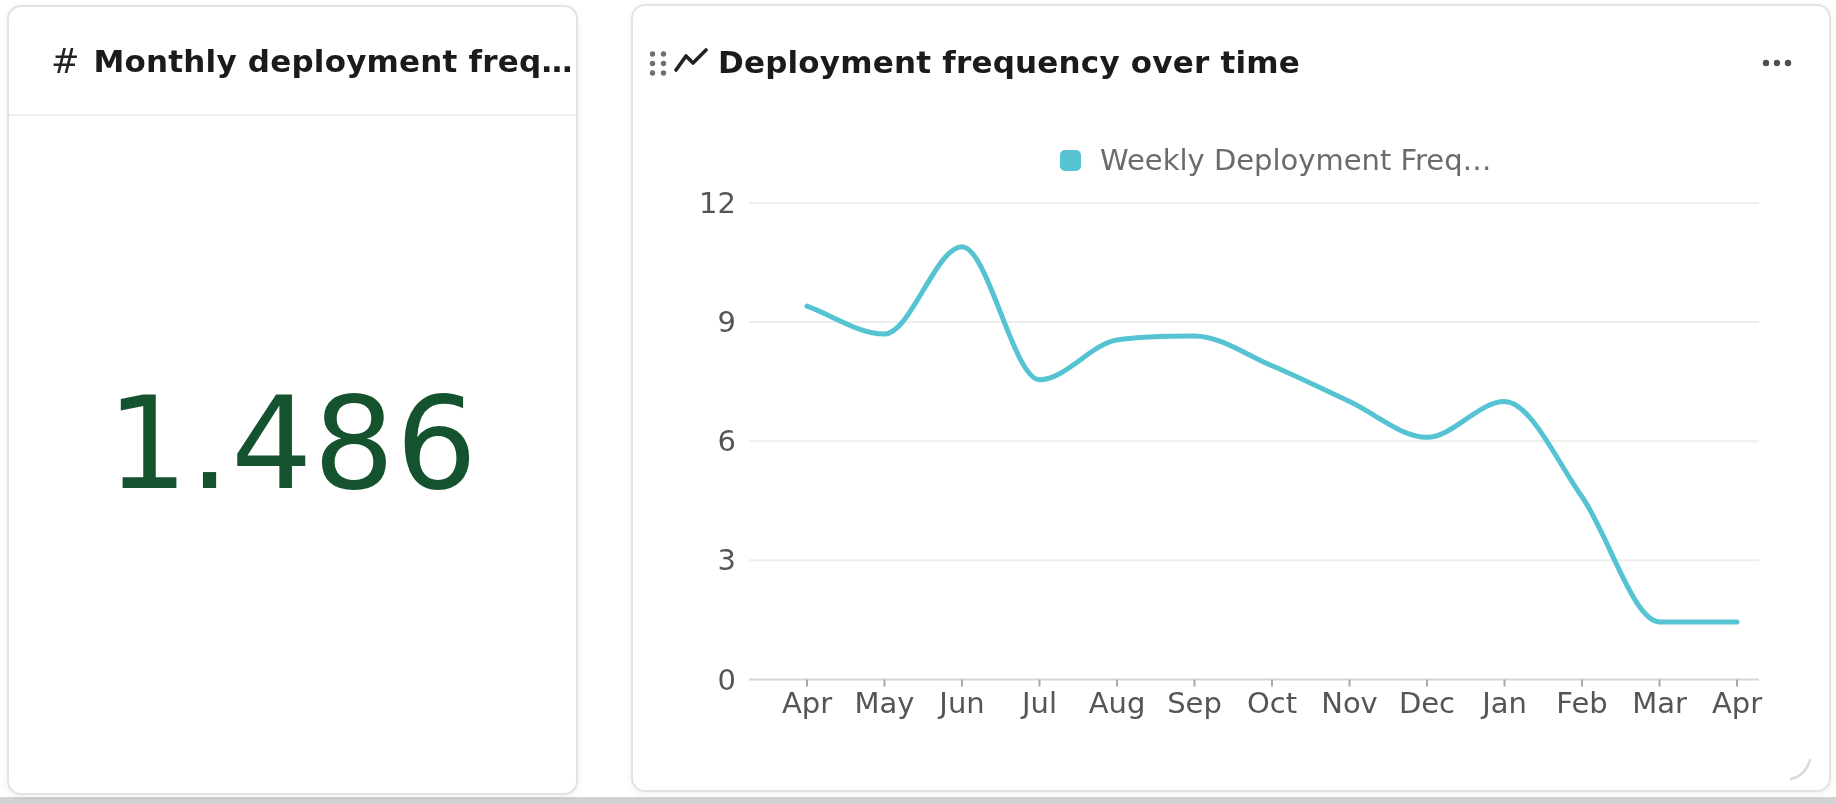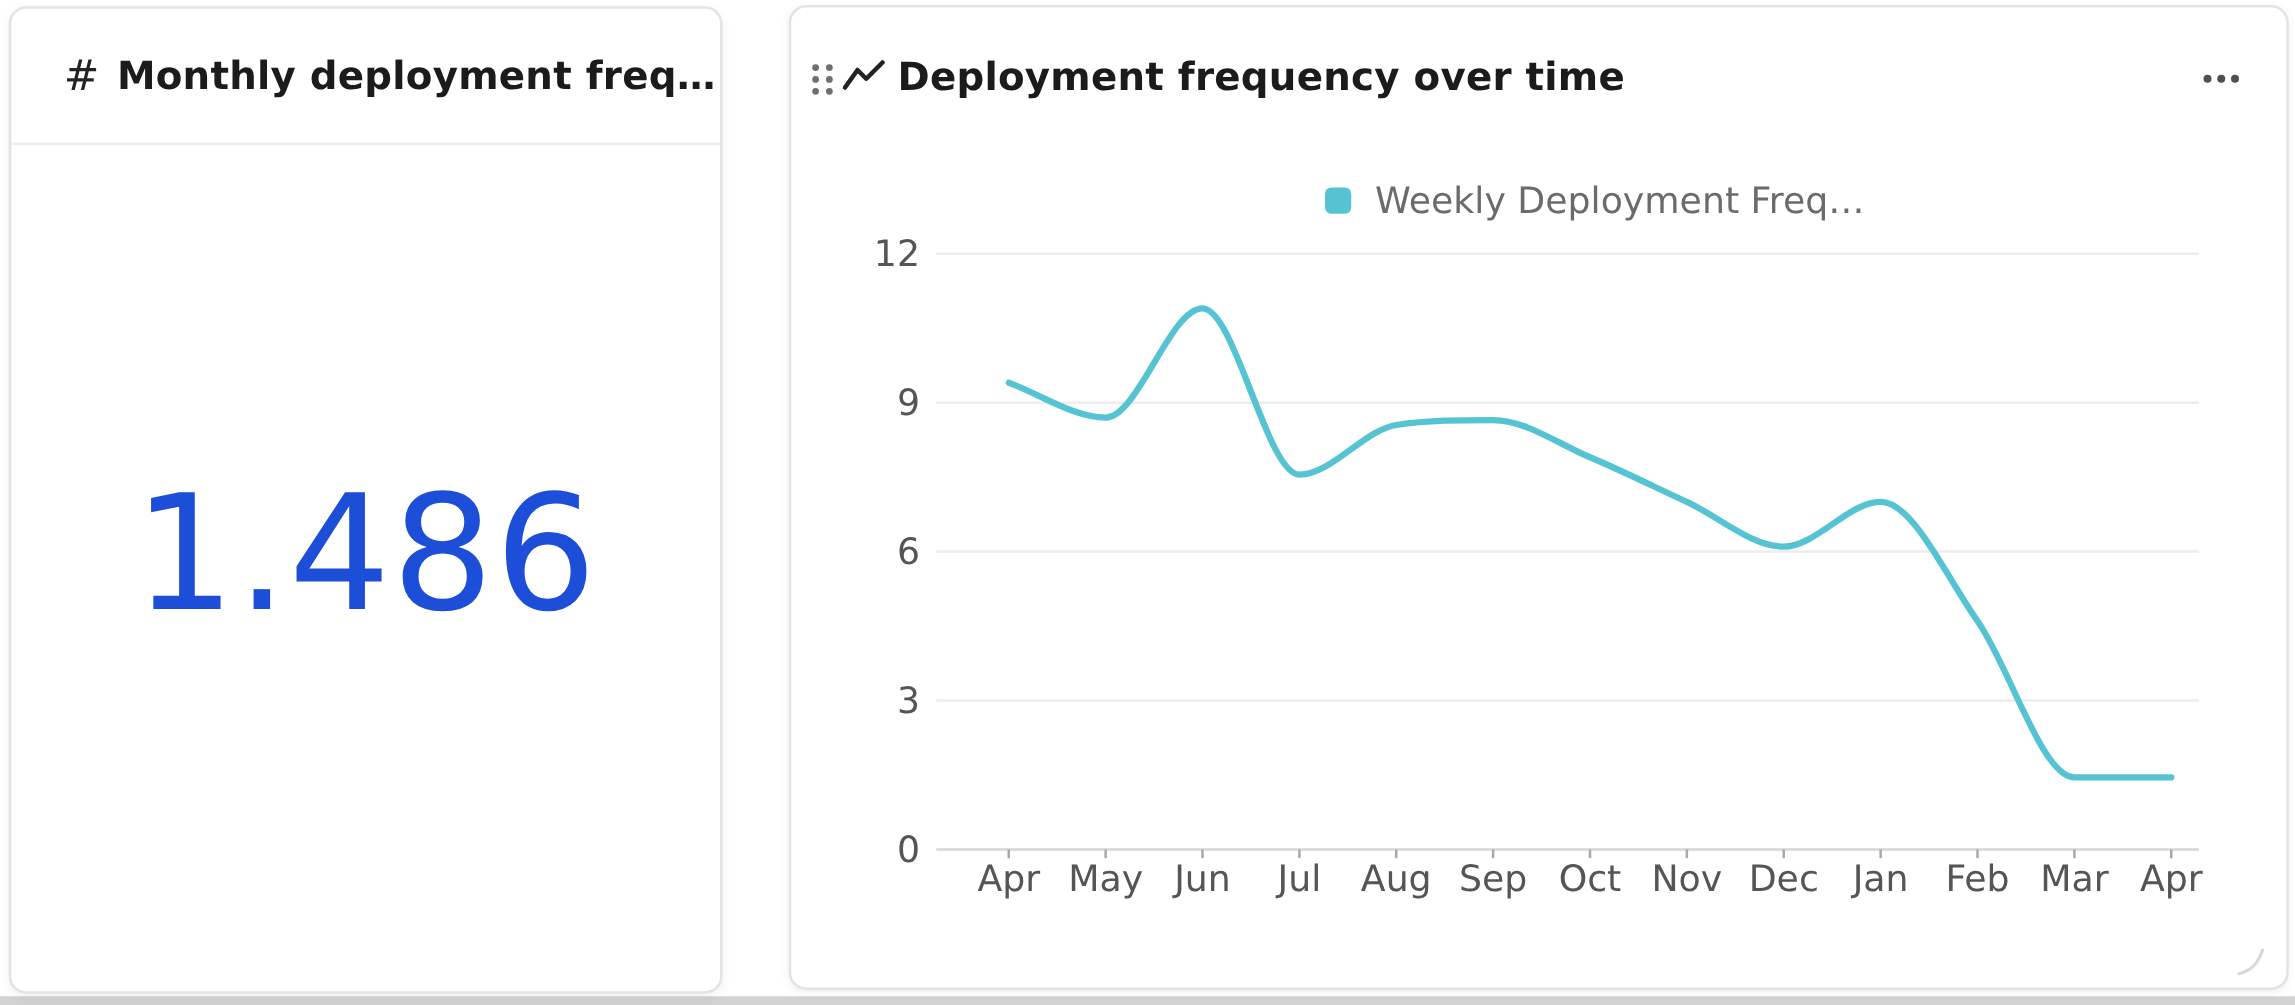--- a/index.html
+++ b/index.html
@@ -22,21 +22,21 @@
   }
   .hash-glyph{font-size:34px;font-weight:500;color:#232323;line-height:1;}
   .card-title{
     font-size:31px;font-weight:600;color:#1b1b1b;white-space:nowrap;
     overflow:hidden;text-overflow:ellipsis;letter-spacing:0.2px;
   }
   .metric-body{
     height:679px;display:flex;align-items:center;justify-content:center;
   }
   .metric-value{
-    font-size:128px;font-weight:500;color:#1d4ed8;margin-top:-24px;letter-spacing:1px;
+    font-size:128px;font-weight:500;color:#14532d;margin-top:-24px;letter-spacing:1px;
   }
   .drag-handle{position:absolute;left:13px;top:43px;width:32px;height:30px;cursor:grab;}
   .chart-glyph{position:absolute;left:41px;top:41px;width:36px;height:26px;}
   .right-title{position:absolute;left:85px;top:38px;max-width:900px;}
   .more-btn{
     position:absolute;right:28px;top:36px;width:48px;height:42px;border:none;background:transparent;
     display:flex;align-items:center;justify-content:center;cursor:pointer;padding:0;
   }
   .chart-svg{position:absolute;left:0;top:0;width:1196px;height:790px;}
   .resize-grip{position:absolute;right:16px;bottom:8px;width:24px;height:24px;cursor:nwse-resize;}

